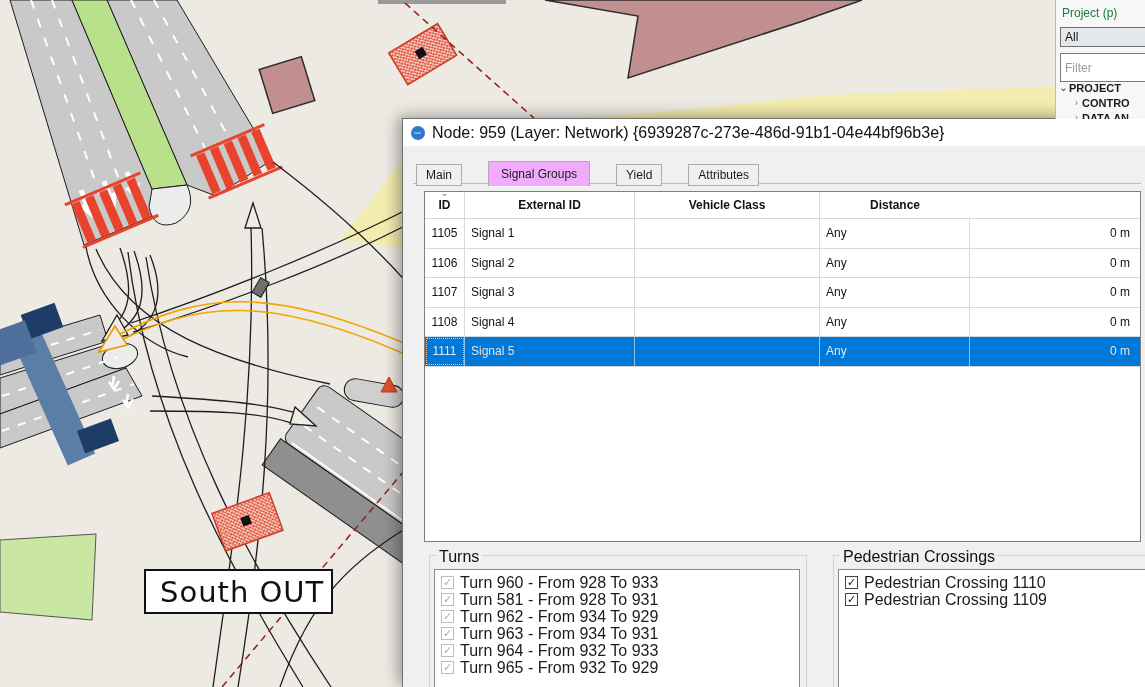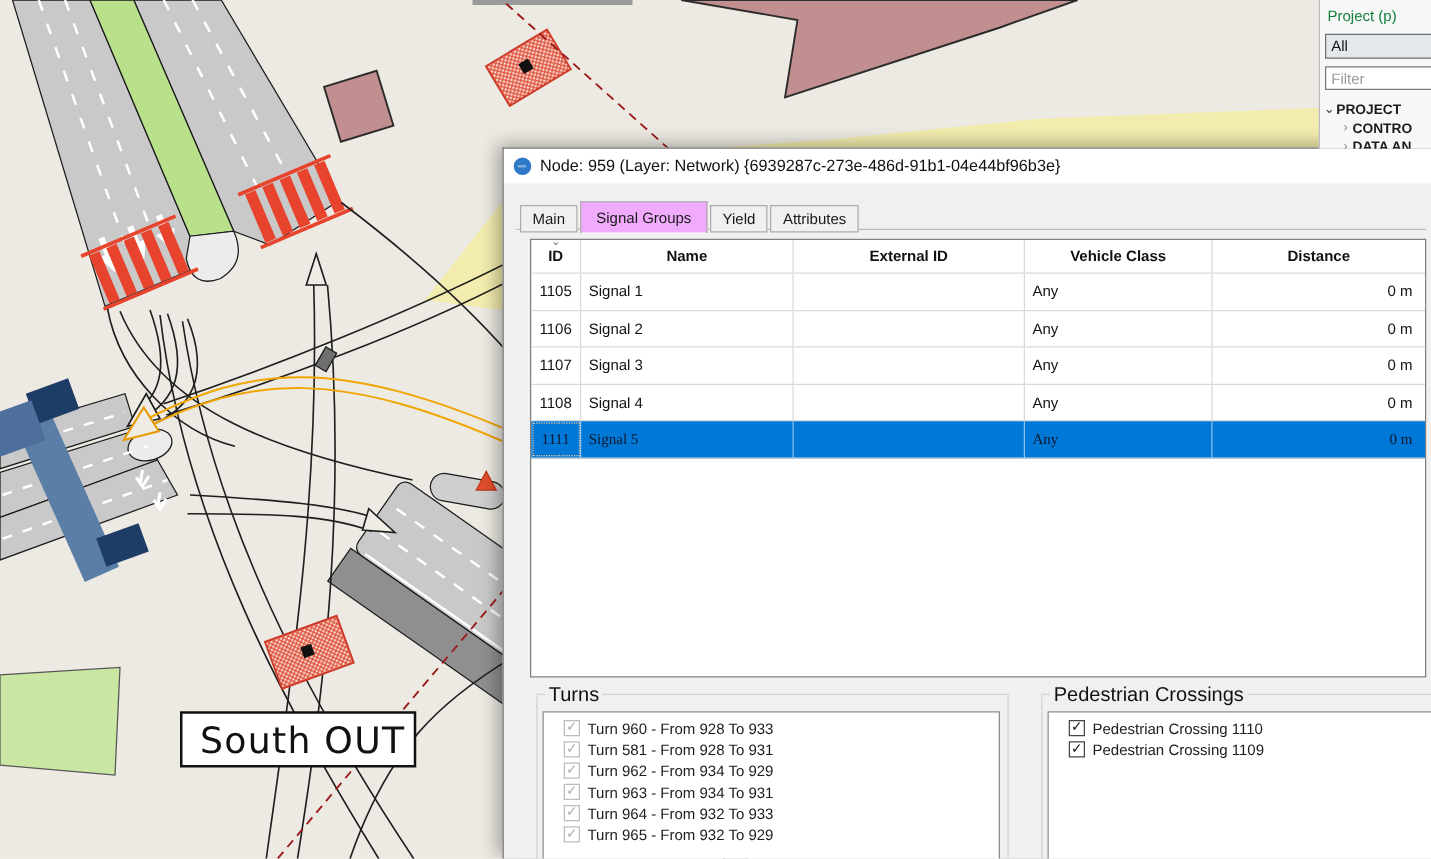--- a/index.html
+++ b/index.html
@@ -5,69 +5,69 @@
   html,body{margin:0;padding:0;}
   body{width:1145px;height:687px;position:relative;overflow:hidden;
        font-family:"Liberation Sans","DejaVu Sans",sans-serif;background:#edeae3;}
   
   #map{position:absolute;left:0;top:0;width:1145px;height:687px;}
   
   .dialog{position:absolute;left:402px;top:118px;width:743px;height:569px;
           background:#f0f0f0;border:1px solid #6f6f6f;border-right:none;border-bottom:none;
           box-shadow:-4px -2px 14px rgba(0,0,0,.35);overflow:hidden;box-sizing:border-box;}
   .titlebar{height:27px;background:#ffffff;display:flex;align-items:center;padding-left:8px;
-            font-size:13px;color:#111;border-bottom:1px solid #f3f3f3;}
+            font-size:16px;color:#111;border-bottom:1px solid #f3f3f3;}
   .node-icon{width:14px;height:14px;border-radius:50%;background:#2e7ac9;margin-right:7px;
              position:relative;flex:0 0 auto;}
   .node-icon::after{content:"";position:absolute;left:3px;top:6px;width:7px;height:2px;border-radius:2px;background:#7fb0e0;}
-  .tabs{position:absolute;left:13px;top:42px;display:flex;align-items:flex-end;z-index:3;}
+  .tabs{position:absolute;left:13px;top:42px;display:flex;align-items:flex-end;z-index:3;gap:24px;}
   .tab{font-size:12px;color:#1a1a1a;background:#f0f0f0;border:1px solid #adadad;
        padding:3px 9px 3px;margin-right:2px;height:14px;line-height:14px;}
   .tab.sel{background:#f0abfc;padding:5px 12px 5px;height:14px;margin-bottom:-1px;border-bottom:1px solid #fff;}
   .pane-line{position:absolute;left:10px;top:64px;width:728px;border-top:1px solid #bdbdbd;}
   
   .sgtable{position:absolute;left:21px;top:72px;width:717px;height:351px;background:#fff;
            border:1px solid #7f7f7f;box-sizing:border-box;font-size:12px;color:#111;}
   .trow{display:grid;grid-template-columns:40px 170px 185px 150px 170px;height:29.5px;
         border-bottom:1px solid #d9d9d9;box-sizing:border-box;}
   .thead{height:27px;border-bottom:1px solid #d9d9d9;font-weight:bold;}
   .tcell{display:flex;align-items:center;padding:0 6px;border-right:1px solid #d9d9d9;
          box-sizing:border-box;overflow:hidden;white-space:nowrap;}
   .tcell:last-child{border-right:none;}
   .thead .tcell{justify-content:center;position:relative;}
   .c-id{justify-content:center;padding:0 2px;}
   .c-dist{justify-content:flex-end;padding-right:10px;}
   .sort-ind{position:absolute;top:-4px;left:50%;transform:translateX(-50%);font-size:9px;color:#666;font-weight:normal;}
-  .trow.selrow{background:#0078d7;color:#0f172a;font-family:Liberation Serif, serif;}
+  .trow.selrow{background:#0078d7;color:#e5e5e5;}
   .trow.selrow .tcell{border-right:1px solid rgba(255,255,255,.55);}
   .trow.selrow .tcell:last-child{border-right:none;}
   .trow.selrow .c-id{outline:1px dotted #e8c49a;outline-offset:-2px;}
   
   .groupbox{position:absolute;border:1px solid #d2d2d2;box-sizing:border-box;}
   .gb-turns{left:26px;top:436px;width:378px;height:246px;}
   .gb-ped{left:430px;top:436px;width:330px;height:246px;}
   .gb-label{position:absolute;top:-8px;left:6px;background:#f0f0f0;padding:0 3px;font-size:16px;color:#111;}
   .listbox{position:absolute;left:4px;top:13px;background:#fff;border:1px solid #8a8a8a;
            box-sizing:border-box;overflow:hidden;padding-top:4px;}
   .lb-turns{width:366px;height:226px;}
   .lb-ped{width:318px;height:226px;}
-  .lbitem{display:flex;align-items:center;height:17px;padding-left:16px;font-size:12px;color:#1c1c1c;white-space:nowrap;}
+  .lbitem{display:flex;align-items:center;height:17px;padding-left:6px;font-size:16px;color:#1c1c1c;white-space:nowrap;}
   .cb{width:13px;height:13px;border:1px solid #454545;background:#fff;margin-right:6px;
       display:inline-flex;align-items:center;justify-content:center;font-size:11px;line-height:11px;color:#111;flex:0 0 auto;box-sizing:border-box;}
   .cb::after{content:"✓";margin-top:-1px;}
   .cb.dis{border-color:#bcbcbc;color:#a7adb4;}
   
   .panel{position:absolute;left:1055px;top:0;width:90px;height:119px;background:#f7f7f7;
          border-left:1px solid #bbbbbb;box-sizing:border-box;overflow:hidden;z-index:2;}
   .panel-title{font-size:12px;color:#15803d;padding:6px 0 0 6px;}
   .combo{position:absolute;left:4px;top:27px;width:106px;height:20px;background:#e5e8eb;
          border:1px solid #707070;box-sizing:border-box;display:flex;align-items:center;
          font-size:12px;color:#111;padding:0 4px;}
   .combo .chev{margin-left:auto;font-size:10px;color:#444;}
-  .filter{position:absolute;left:4px;top:53px;width:86px;height:19px;border:1px solid #7a7a7a;
+  .filter{position:absolute;left:4px;top:53px;width:86px;height:29px;border:1px solid #7a7a7a;
           box-sizing:border-box;font-size:12px;padding:0 4px;font-family:inherit;}
   .filter::placeholder{color:#9a9a9a;}
   .tree{position:absolute;left:2px;top:80px;width:110px;font-size:11px;font-weight:bold;color:#1a1a1a;}
   .tnode{display:flex;align-items:center;height:15px;white-space:nowrap;}
   .tnode .tchev{width:11px;text-align:center;font-weight:normal;color:#333;font-size:10px;flex:0 0 auto;}
   .tnode.child{padding-left:13px;}
   .tnode.child .tchev{color:#8a8a8a;}
 </style>
 </head>
 <body>
@@ -265,21 +265,20 @@
     <div class="tab">Attributes</div>
   </div>
   <div class="pane-line"></div>
 
   <div class="sgtable">
     <div class="trow thead">
       <div class="tcell">
         <span class="sort-ind">⌄</span>
         <span>ID</span>
       </div>
-      <div class="tcell">Name</div>
       <div class="tcell">External ID</div>
       <div class="tcell">Vehicle Class</div>
       <div class="tcell">Distance</div>
     </div>
 
     <div class="trow">
       <div class="tcell c-id">1105</div>
       <div class="tcell">Signal 1</div>
       <div class="tcell"></div>
       <div class="tcell">Any</div>

